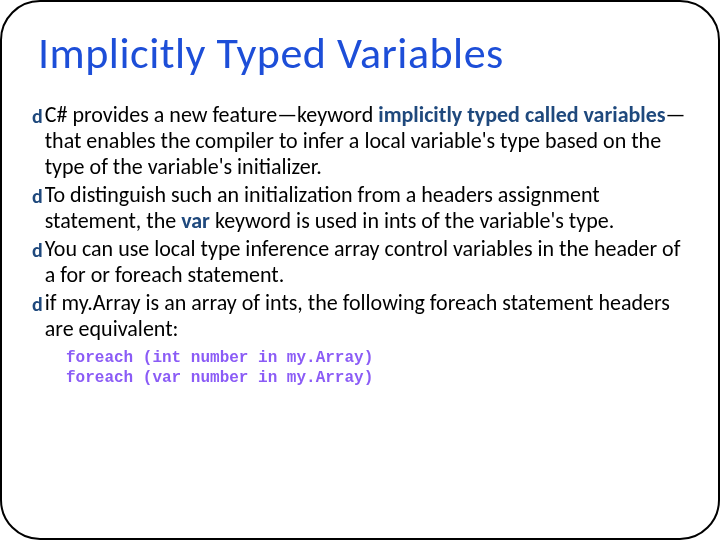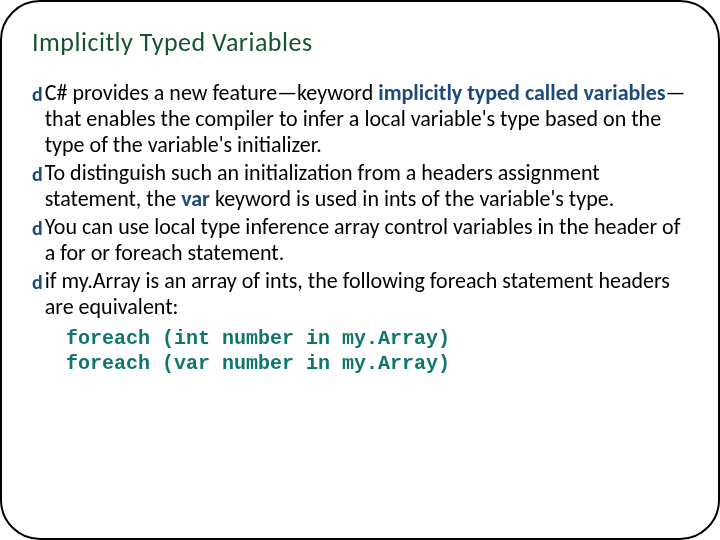--- a/index.html
+++ b/index.html
@@ -6,24 +6,25 @@
   html, body { width: 720px; height: 540px; background: #fff; font-family: Calibri, Arial, sans-serif; }
   .slide {
     width: 720px; height: 540px;
     border: 2px solid #000;
     border-radius: 40px;
     padding: 24px 30px 30px 30px;
     position: relative;
     overflow: hidden;
   }
   .title {
-    font-size: 26px;
-    color: #14532d;
+    font-size: 44px;
+    color: #1d4ed8;
     font-weight: 400;
     margin-bottom: 22px;
+    margin-left: 6px;
     letter-spacing: 0.5px;
   }
   .body {
     font-size: 22px;
     color: #000;
     line-height: 1.18;
   }
   .bullet {
     display: flex;
     align-items: flex-start;
@@ -36,23 +37,23 @@
     margin-right: 2px;
     margin-top: 3px;
     font-weight: bold;
   }
   .bullet-text { flex: 1 1 auto; }
   .bold-blue { font-weight: bold; color: #1f497d; }
   .code-block {
     margin-left: 34px;
     margin-top: 6px;
     font-family: "Courier New", monospace;
-    font-size: 20px;
+    font-size: 16px;
     font-weight: bold;
-    color: #0f766e;
+    color: #8b5cf6;
     line-height: 1.25;
     white-space: pre;
   }
 </style>
 </head>
 <body>
 
 <div class="slide">
   <h1 class="title">Implicitly Typed Variables</h1>
 

